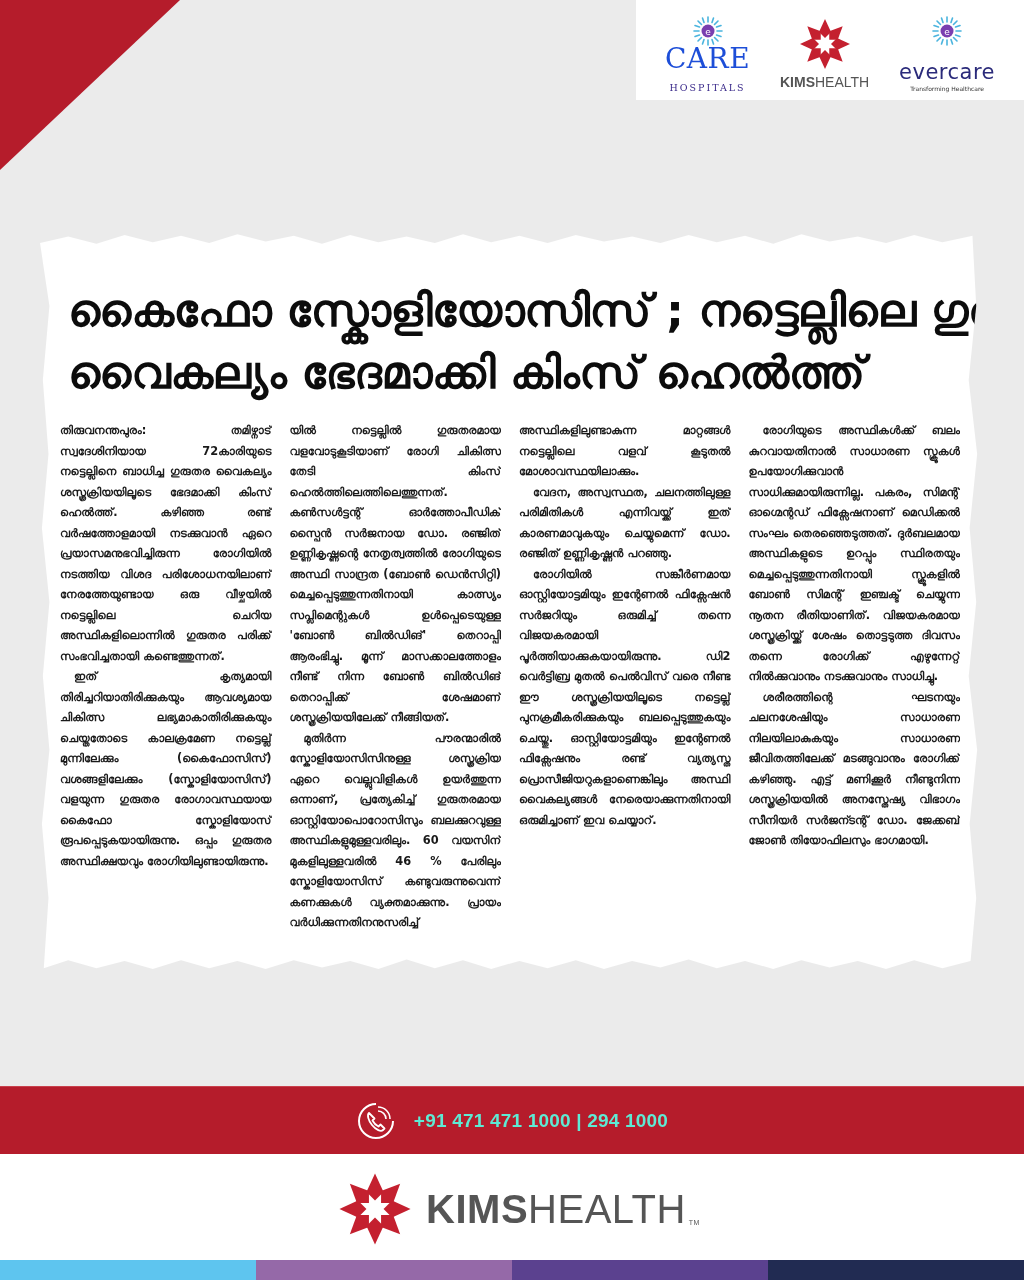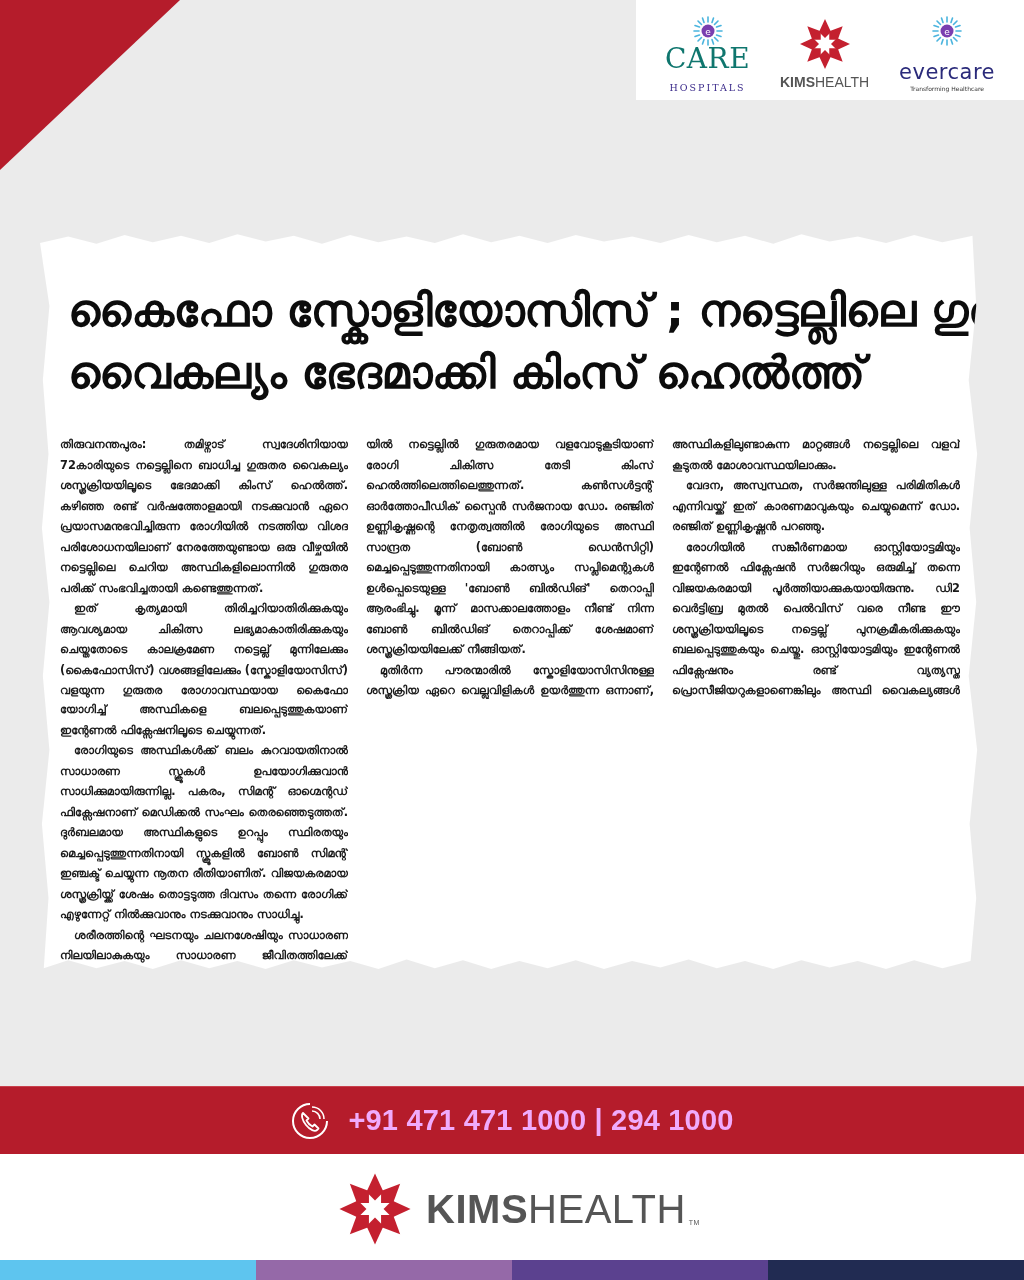--- a/index.html
+++ b/index.html
@@ -17,21 +17,21 @@
     }
     .logo-box {
       position: absolute; left: 636px; top: 0;
       width: 388px; height: 100px;
       background: #ffffff;
       display: flex; align-items: center; justify-content: space-around;
       padding: 8px 14px 0 14px;
     }
     .logo { display: flex; flex-direction: column; align-items: center; }
     .care-name {
-      font-family: "DejaVu Serif", serif; font-size: 28px; color: #0f766e;
+      font-family: "DejaVu Serif", serif; font-size: 28px; color: #1d4ed8;
       line-height: 26px; letter-spacing: 0.5px;
     }
     .care-sub {
       font-family: "DejaVu Serif", serif; font-size: 9.5px; color: #3a2a8a;
       letter-spacing: 2px; margin-top: 10px;
     }
     .kims-small { font-family: "Liberation Sans", sans-serif; font-size: 14px; color: #555; margin-top: 4px; }
     .kims-small b { color: #555; }
     .evercare-name { font-family: "DejaVu Sans", sans-serif; font-size: 21px; color: #2a2a7a; letter-spacing: 0.5px; margin-top: 14px; }
     .evercare-sub { font-size: 6px; color: #333; margin-top: 1px; }
@@ -49,44 +49,44 @@
       );
     }
     .headline {
       position: absolute; left: 28px; top: 48px; width: 890px;
       font-family: "DejaVu Sans", sans-serif; font-weight: bold;
       font-size: 45px; line-height: 62px; color: #0c0c0c;
       letter-spacing: -0.5px;
     }
     .headline div { white-space: nowrap; }
     .columns {
-      position: absolute; left: 20px; top: 202px;
+      position: absolute; left: 20px; top: 188px;
       width: 900px; height: 530px;
-      display: grid; grid-template-columns: repeat(3, 1fr);
+      display: grid; grid-template-columns: repeat(4, 1fr);
       column-gap: 18px;
     }
     .column {
       font-family: "DejaVu Sans", sans-serif; font-weight: bold;
       font-size: 11.4px; line-height: 20.5px; color: #1a1a1a;
       text-align: justify; overflow: hidden;
     }
     .column p { text-indent: 14px; }
     .column p.first { text-indent: 0; }
 
     .phone-bar {
       position: absolute; left: 0; top: 1086px;
       width: 1024px; height: 68px;
       background: #b51c2b;
       display: flex; align-items: center; justify-content: center; gap: 18px;
       border-top: 1px solid #c8404c;
     }
     .phone-icon { width: 40px; height: 40px; }
     .phone-number {
       font-family: "Liberation Sans", sans-serif; font-weight: bold;
-      font-size: 29px; color: #f0abfc; letter-spacing: 0.2px;
+      font-size: 19px; color: #5eead4; letter-spacing: 0.2px;
     }
     .footer-logo-area {
       position: absolute; left: 0; top: 1154px;
       width: 1024px; height: 106px; background: #ffffff;
       display: flex; align-items: center; justify-content: center; gap: 14px;
       padding-top: 4px;
     }
     .footer-brand {
       font-family: "Liberation Sans", sans-serif; font-size: 40px;
       color: #555555; letter-spacing: 0.5px; position: relative;
@@ -187,27 +187,26 @@
     <div class="column">
       <p class="first">തിരുവനന്തപുരം: തമിഴ്നാട് സ്വദേശിനിയായ 72കാരിയുടെ നട്ടെല്ലിനെ ബാധിച്ച ഗുരുതര വൈകല്യം ശസ്ത്രക്രിയയിലൂടെ ഭേദമാക്കി കിംസ് ഹെൽത്ത്. കഴിഞ്ഞ രണ്ട് വർഷത്തോളമായി നടക്കുവാൻ ഏറെ പ്രയാസമനുഭവിച്ചിരുന്ന രോഗിയിൽ നടത്തിയ വിശദ പരിശോധനയിലാണ് നേരത്തേയുണ്ടായ ഒരു വീഴ്ചയിൽ നട്ടെല്ലിലെ ചെറിയ അസ്ഥികളിലൊന്നിൽ ഗുരുതര പരിക്ക് സംഭവിച്ചതായി കണ്ടെത്തുന്നത്.</p>
       <p>ഇത് കൃത്യമായി തിരിച്ചറിയാതിരിക്കുകയും ആവശ്യമായ ചികിത്സ ലഭ്യമാകാതിരിക്കുകയും ചെയ്തതോടെ കാലക്രമേണ നട്ടെല്ല് മുന്നിലേക്കും (കൈഫോസിസ്) വശങ്ങളിലേക്കും (സ്കോളിയോസിസ്) വളയുന്ന ഗുരുതര രോഗാവസ്ഥയായ കൈഫോ സ്കോളിയോസ് രൂപപ്പെടുകയായിരുന്നു. ഒപ്പം ഗുരുതര അസ്ഥിക്ഷയവും രോഗിയിലുണ്ടായിരുന്നു.</p>
     </div>
     <div class="column">
       <p class="first">യിൽ നട്ടെല്ലിൽ ഗുരുതരമായ വളവോടുകൂടിയാണ് രോഗി ചികിത്സ തേടി കിംസ് ഹെൽത്തിലെത്തിലെത്തുന്നത്. കൺസൾട്ടന്റ് ഓർത്തോപീഡിക് സ്പൈൻ സർജനായ ഡോ. രഞ്ജിത് ഉണ്ണികൃഷ്ണന്റെ നേതൃത്വത്തിൽ രോഗിയുടെ അസ്ഥി സാന്ദ്രത (ബോൺ ഡെൻസിറ്റി) മെച്ചപ്പെടുത്തുന്നതിനായി കാത്സ്യം സപ്ലിമെന്റുകൾ ഉൾപ്പെടെയുള്ള 'ബോൺ ബിൽഡിങ്' തെറാപ്പി ആരംഭിച്ചു. മൂന്ന് മാസക്കാലത്തോളം നീണ്ട് നിന്ന ബോൺ ബിൽഡിങ് തെറാപ്പിക്ക് ശേഷമാണ് ശസ്ത്രക്രിയയിലേക്ക് നീങ്ങിയത്.</p>
       <p>മുതിർന്ന പൗരന്മാരിൽ സ്കോളിയോസിസിനുള്ള ശസ്ത്രക്രിയ ഏറെ വെല്ലുവിളികൾ ഉയർത്തുന്ന ഒന്നാണ്, പ്രത്യേകിച്ച് ഗുരുതരമായ ഓസ്റ്റിയോപൊറോസിസും ബലക്കുറവുള്ള അസ്ഥികളുമുള്ളവരിലും. 60 വയസിന് മുകളിലുള്ളവരിൽ 46 % പേരിലും സ്കോളിയോസിസ് കണ്ടുവരുന്നുവെന്ന് കണക്കുകൾ വ്യക്തമാക്കുന്നു. പ്രായം വർധിക്കുന്നതിനനുസരിച്ച്</p>
     </div>
     <div class="column">
       <p class="first">അസ്ഥികളിലുണ്ടാകുന്ന മാറ്റങ്ങൾ നട്ടെല്ലിലെ വളവ് കൂടുതൽ മോശാവസ്ഥയിലാക്കും.</p>
-      <p>വേദന, അസ്വസ്ഥത, സർജന്തിലുള്ള പരിമിതികൾ എന്നിവയ്ക്ക് ഇത് കാരണമാവുകയും ചെയ്യുമെന്ന് ഡോ. രഞ്ജിത് ഉണ്ണികൃഷ്ണൻ പറഞ്ഞു.</p>
+      <p>വേദന, അസ്വസ്ഥത, ചലനത്തിലുള്ള പരിമിതികൾ എന്നിവയ്ക്ക് ഇത് കാരണമാവുകയും ചെയ്യുമെന്ന് ഡോ. രഞ്ജിത് ഉണ്ണികൃഷ്ണൻ പറഞ്ഞു.</p>
       <p>രോഗിയിൽ സങ്കീർണമായ ഓസ്റ്റിയോട്ടമിയും ഇന്റേണൽ ഫിക്സേഷൻ സർജറിയും ഒരുമിച്ച് തന്നെ വിജയകരമായി പൂർത്തിയാക്കുകയായിരുന്നു. ഡി2 വെർട്ടിബ്ര മുതൽ പെൽവിസ് വരെ നീണ്ട ഈ ശസ്ത്രക്രിയയിലൂടെ നട്ടെല്ല് പുനക്രമീകരിക്കുകയും ബലപ്പെടുത്തുകയും ചെയ്തു. ഓസ്റ്റിയോട്ടമിയും ഇന്റേണൽ ഫിക്സേഷനും രണ്ട് വ്യത്യസ്ത പ്രൊസീജിയറുകളാണെങ്കിലും അസ്ഥി വൈകല്യങ്ങൾ നേരെയാക്കുന്നതിനായി ഒരുമിച്ചാണ് ഇവ ചെയ്യാറ്.</p>
     </div>
     <div class="column">
-      <p class="first">യോഗിച്ച് അസ്ഥികളെ ബലപ്പെടുത്തുകയാണ് ഇന്റേണൽ ഫിക്സേഷനിലൂടെ ചെയ്യുന്നത്.</p>
       <p>രോഗിയുടെ അസ്ഥികൾക്ക് ബലം കുറവായതിനാൽ സാധാരണ സ്ക്രൂകൾ ഉപയോഗിക്കുവാൻ സാധിക്കുമായിരുന്നില്ല. പകരം, സിമന്റ് ഓഗ്മെന്റഡ് ഫിക്സേഷനാണ് മെഡിക്കൽ സംഘം തെരഞ്ഞെടുത്തത്. ദുർബലമായ അസ്ഥികളുടെ ഉറപ്പും സ്ഥിരതയും മെച്ചപ്പെടുത്തുന്നതിനായി സ്ക്രൂകളിൽ ബോൺ സിമന്റ് ഇഞ്ചക്ട് ചെയ്യുന്ന നൂതന രീതിയാണിത്. വിജയകരമായ ശസ്ത്രക്രിയ്ക്ക് ശേഷം തൊട്ടടുത്ത ദിവസം തന്നെ രോഗിക്ക് എഴുന്നേറ്റ് നിൽക്കുവാനും നടക്കുവാനും സാധിച്ചു.</p>
-      <p>ശരീരത്തിന്റെ ഘടനയും ചലനശേഷിയും സാധാരണ നിലയിലാകുകയും സാധാരണ ജീവിതത്തിലേക്ക് മടങ്ങുവാനും രോഗിക്ക് കഴിഞ്ഞു. എട്ട് മണിക്കൂർ നീണ്ടുനിന്ന ശസ്ത്രക്രിയയിൽ അനസ്തേഷ്യ വിഭാഗം സീനിയർ കൺസൾട്ടന്റ് ഡോ. ജേക്കബ് ജോൺ തിയോഫിലസും ഭാഗമായി.</p>
+      <p>ശരീരത്തിന്റെ ഘടനയും ചലനശേഷിയും സാധാരണ നിലയിലാകുകയും സാധാരണ ജീവിതത്തിലേക്ക് മടങ്ങുവാനും രോഗിക്ക് കഴിഞ്ഞു. എട്ട് മണിക്കൂർ നീണ്ടുനിന്ന ശസ്ത്രക്രിയയിൽ അനസ്തേഷ്യ വിഭാഗം സീനിയർ സർജന്ടന്റ് ഡോ. ജേക്കബ് ജോൺ തിയോഫിലസും ഭാഗമായി.</p>
     </div>
   </div>
 </div>
 
 <div class="phone-bar">
   <svg class="phone-icon" viewBox="0 0 40 40">
     <path d="M20 3 A17 17 0 1 0 37 20" fill="none" stroke="#fff" stroke-width="2"></path>
     <path d="M13 12 c-2 2 -1 7 3 12 s9 7 11 5 l1.5 -1.5 -4 -4 -2 2 c-2 -1 -5 -4 -6 -6 l2 -2 -4 -4 z" fill="none" stroke="#fff" stroke-width="1.8" stroke-linejoin="round"></path>
     <path d="M22 10 a8 8 0 0 1 8 8" fill="none" stroke="#fff" stroke-width="1.6"></path>
     <path d="M22 6 a12 12 0 0 1 12 12" fill="none" stroke="#fff" stroke-width="1.6"></path>

